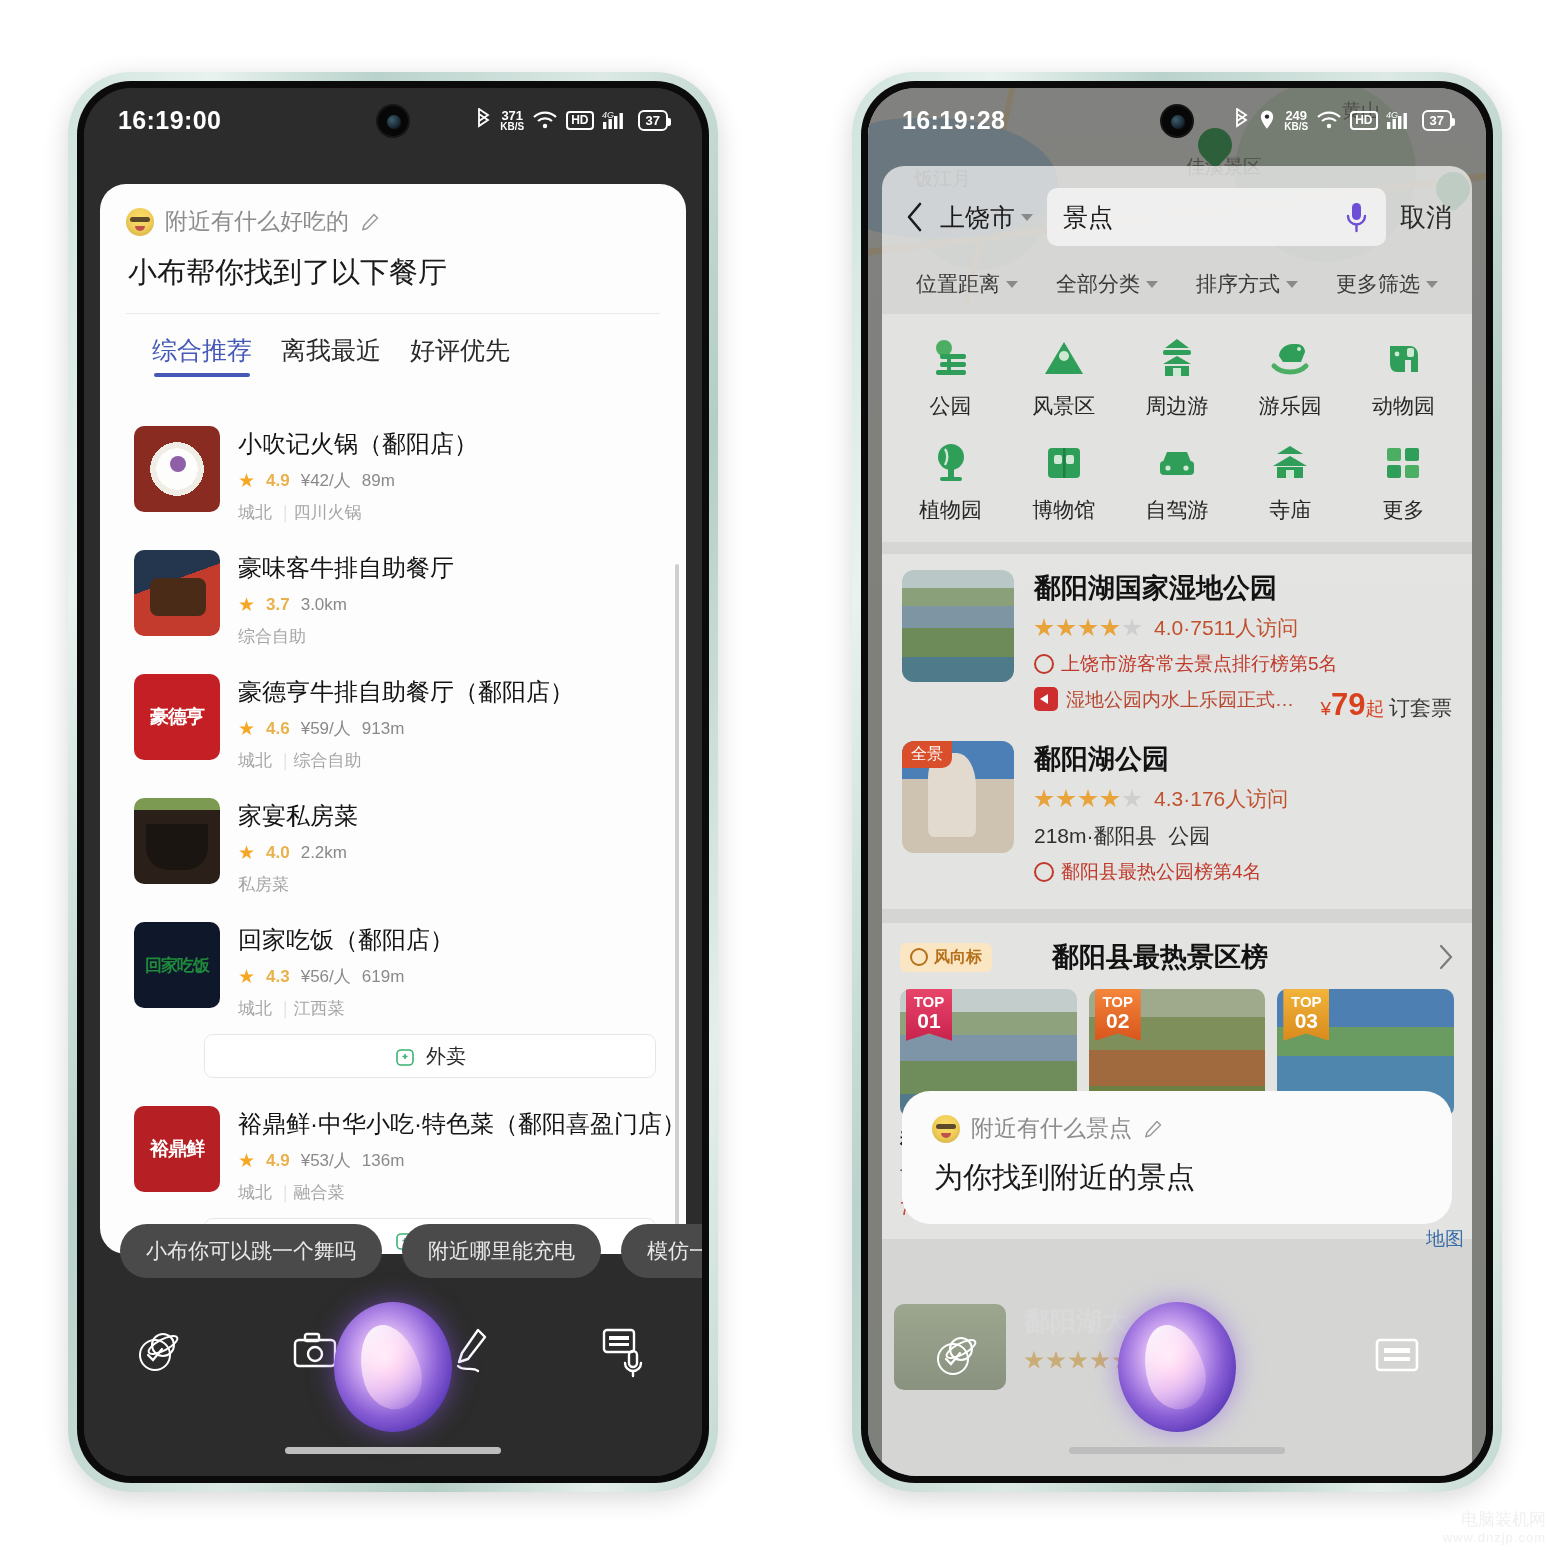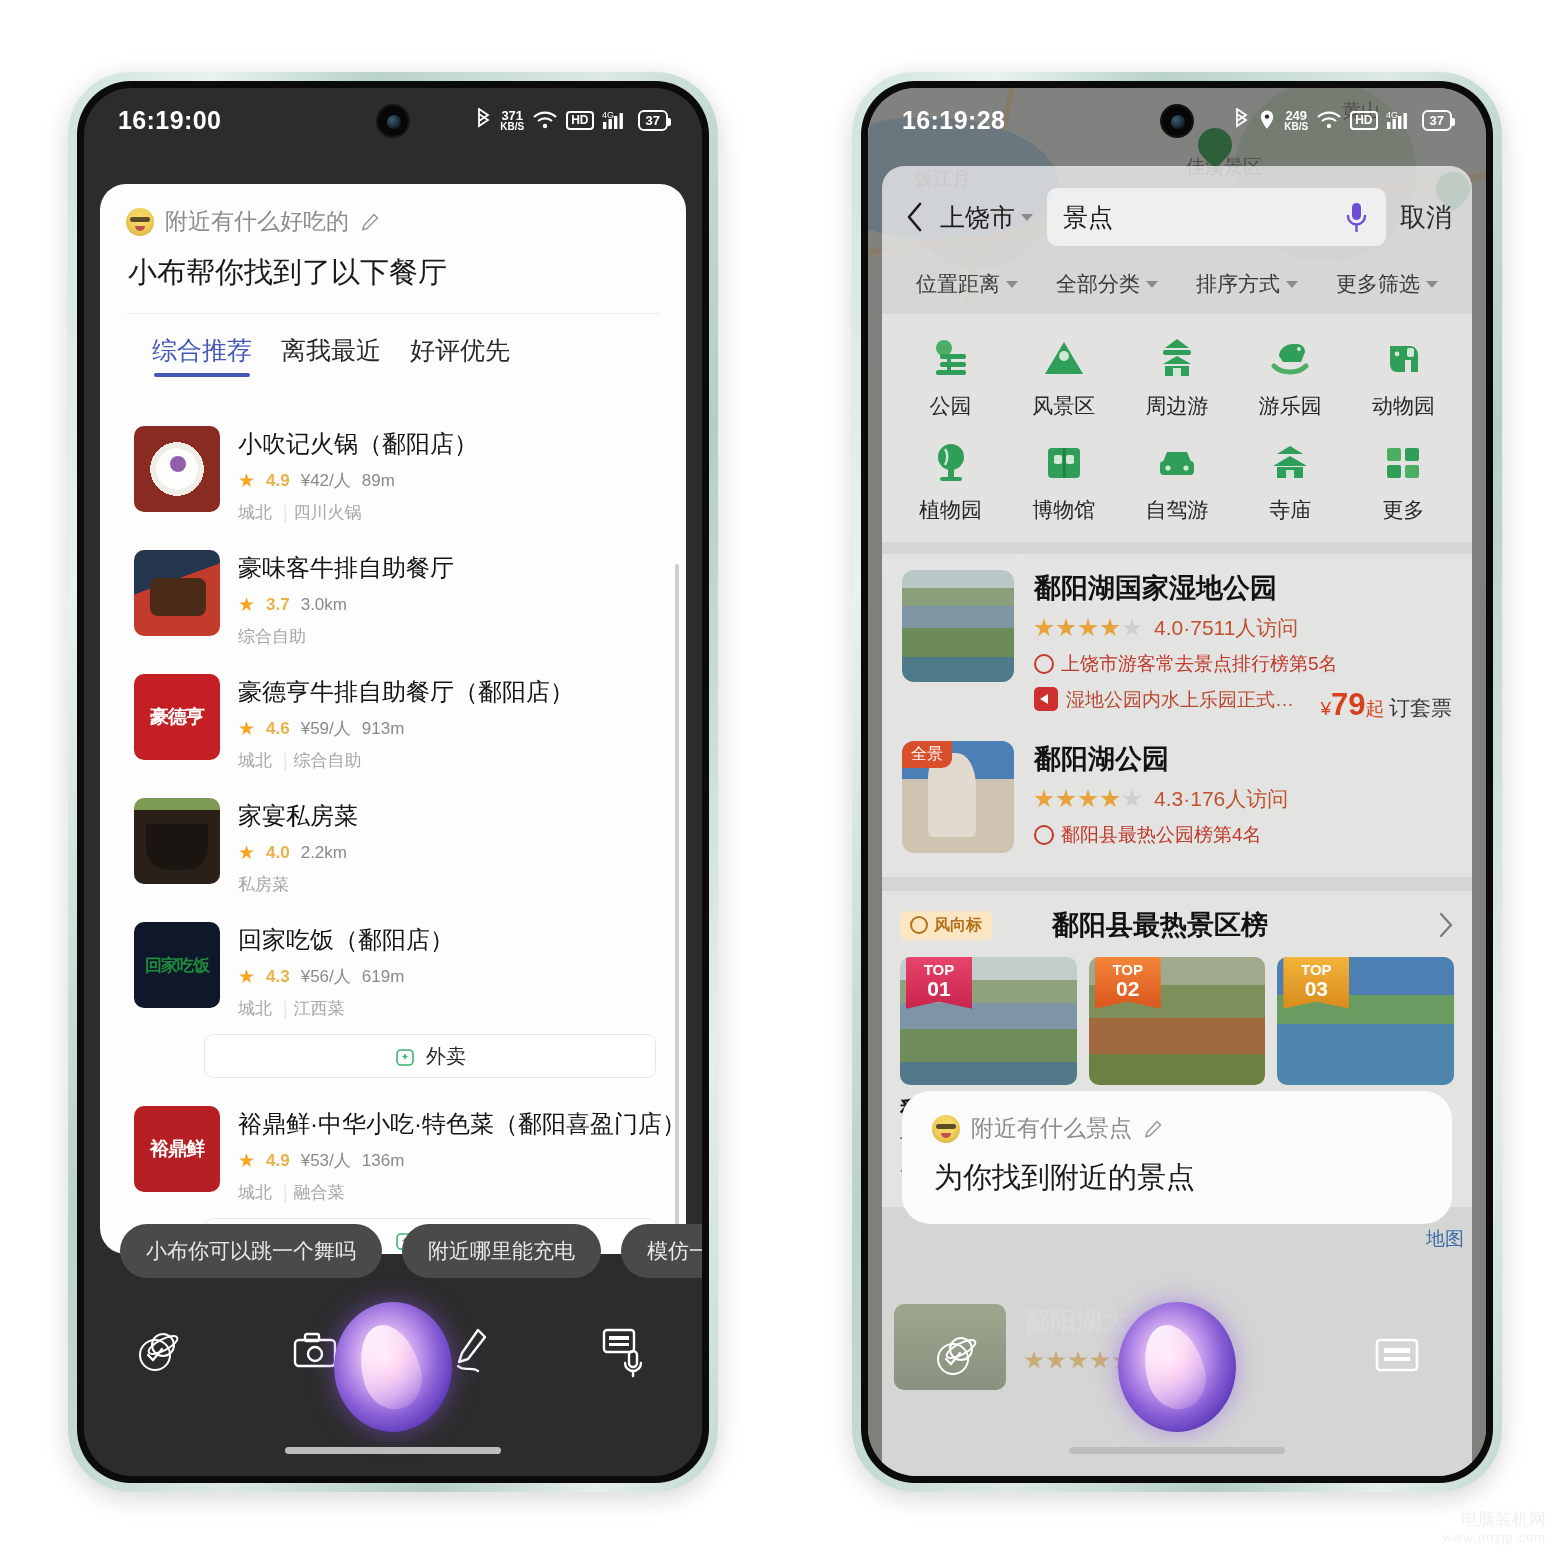--- a/index.html
+++ b/index.html
@@ -19,21 +19,21 @@
 
   #phone-left  { left:68px;  top:72px;  width:650px; height:1420px; }
   #phone-right { left:852px; top:72px;  width:650px; height:1420px; }
 
   
   .statusbar { position:relative; height:64px; display:flex; align-items:center;
     padding:0 34px; color:#fff; z-index:9; }
   .sb-time { font-size:25px; font-weight:700; letter-spacing:.4px;text-align:center; }
   .sb-spacer { flex:1; }
   .sb-icons { display:flex; align-items:center; gap:8px; }
-  .sb-ic { display:flex; align-items:flex-start; }
+  .sb-ic { display:flex; align-items:flex-start;font-style:italic; }
   .sb-net { display:flex; flex-direction:column; align-items:center; line-height:1;
     font-size:13px; font-weight:700; }
   .sb-net .k { font-size:10px; }
   .sb-hd { border:2px solid #fff; border-radius:4px; font-size:12px; font-weight:700;
     padding:0px 3px; line-height:15px; }
   .sb-batt { border:2px solid #fff; border-radius:6px; font-size:13px; font-weight:700;
     padding:1px 6px; position:relative; }
   .sb-batt:after{ content:""; position:absolute; right:-5px; top:6px; width:3px; height:8px;
     background:#fff; border-radius:0 2px 2px 0; }
   .camera { position:absolute; left:50%; top:16px; transform:translateX(-50%);
@@ -203,21 +203,21 @@
     font-size:16px; padding:4px 10px; border-radius:6px; font-weight:600; }
   .rank-tag .rk{ width:18px;height:18px;border-radius:50%;border:2px solid #b5701a; }
   .rank-title { font-size:27px; color:#121212; font-weight:600; flex:1;margin-left:48px; }
   .rank-chev { width:16px; height:26px; }
   .topgrid { display:flex; gap:12px; margin-top:14px; }
   .topcard { flex:1; min-width:0; }
   .top-img { height:128px; border-radius:10px; position:relative; overflow:hidden; }
   .ti1 { background:linear-gradient(180deg,#c3cdcb 0 18%,#8ea37d 18% 36%,#7d95a6 36% 56%,#6f8d5b 56% 82%,#52798a 82% 100%); }
   .ti2 { background:linear-gradient(180deg,#9fa98c 0 22%,#7e8f5c 22% 48%,#a06a3e 48% 76%,#6d8044 76% 100%); }
   .ti3 { background:linear-gradient(180deg,#4e7fb3 0 30%,#6a9c62 30% 52%,#4f86ad 52% 100%); }
-  .topbadge{ position:absolute; left:6px; top:0; width:66px; padding:5px 7px 9px;
+  .topbadge{ position:absolute; left:6px; top:0; width:46px; padding:5px 7px 9px;
     text-align:center; color:#fff; font-size:15px; font-weight:700; line-height:1.05;
     clip-path:polygon(0 0,100% 0,100% 100%,50% 86%,0 100%); }
   .tb1{ background:linear-gradient(180deg,#e8456b,#c9234d); }
   .tb2{ background:linear-gradient(180deg,#f4863a,#d9551c); }
   .tb3{ background:linear-gradient(180deg,#f2b43a,#d98a1c); }
   .topbadge b{ display:block; font-size:21px; }
   .top-name{ font-size:22px; color:#141414; font-weight:600; margin-top:10px;
     white-space:nowrap; overflow:hidden; }
   .top-d1 { font-size:19px; color:#2f2f2f; margin-top:8px; white-space:nowrap; overflow:hidden; }
   .top-d2 { font-size:18px; color:#c24a2c; margin-top:6px; white-space:nowrap; overflow:hidden; }
@@ -742,20 +742,23 @@
                 <div class="poi-rate">
                   <span class="stars">
                       <i></i>
                       <i></i>
                       <i></i>
                       <i></i>
                       <i class="off"></i>
                     </span>
                   <span class="poi-score"><span>4.3</span>·<span>176人访问</span></span>
                 </div>
+                <div class="poi-sub">
+                  <span>218m</span>·<span>鄱阳县</span>&nbsp;&nbsp;<span>公园</span>
+                </div>
                 <div class="poi-rank">
                   <span class="rank-ic"></span>
                   <span>鄱阳县最热公园榜第4名</span>
                 </div>
               </div>
             </div>
           </div>
 
           <div class="rank-sec">
             <div class="rank-head">

